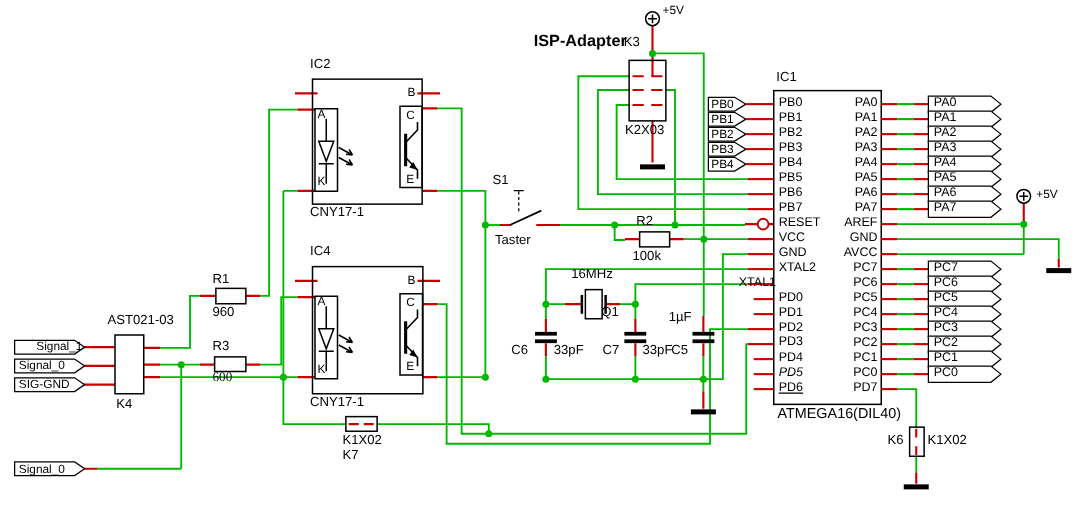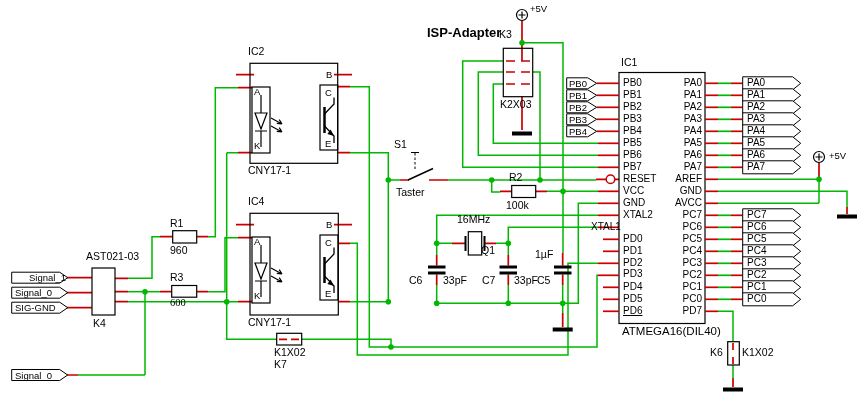--- a/index.html
+++ b/index.html
@@ -323,21 +323,21 @@
       <div class="pinlbl" style="left: 623px; top: 173.3px;">RESET</div>
       <div class="pinlbl" style="left: 623px; top: 185.3px;">VCC</div>
       <div class="pinlbl" style="left: 623px; top: 197.3px;">GND</div>
       <div class="pinlbl" style="left: 623px; top: 209.3px; text-align: right;">XTAL2</div>
       <div class="pinlbl" style="left: 591px; top: 221.3px;">XTAL1</div>
       <div class="pinlbl" style="left: 623px; top: 233.3px;">PD0</div>
       <div class="pinlbl" style="left: 623px; top: 245.3px;">PD1</div>
       <div class="pinlbl" style="left: 623px; top: 257.3px;">PD2</div>
       <div class="pinlbl" style="left: 623px; top: 268px;">PD3</div>
       <div class="pinlbl" style="left: 623px; top: 281.3px;">PD4</div>
-      <div class="pinlbl" style="left: 623px; top: 293.3px;">PD5</div>
+      <div class="pinlbl" style="left: 623px; top: 293.3px; font-style: italic;">PD5</div>
       <div class="pinlbl" style="left: 623px; top: 305.3px; text-decoration: underline;">PD6</div>
       <div class="pinlbl" style="left: 620px; top: 77.3px; width: 82px; text-align: right;">PA0</div>
       <div class="pinlbl" style="left: 620px; top: 89.3px; width: 82px; text-align: right;">PA1</div>
       <div class="pinlbl" style="left: 620px; top: 101.3px; width: 82px; text-align: right;">PA2</div>
       <div class="pinlbl" style="left: 620px; top: 113.3px; width: 82px; text-align: right;">PA3</div>
       <div class="pinlbl" style="left: 620px; top: 125.3px; width: 82px; text-align: right;">PA4</div>
       <div class="pinlbl" style="left: 620px; top: 137.3px; width: 82px; text-align: right;">PA5</div>
       <div class="pinlbl" style="left: 620px; top: 149.3px; width: 82px; text-align: right;">PA6</div>
       <div class="pinlbl" style="left: 620px; top: 161.3px; width: 82px; text-align: right;">PA7</div>
       <div class="pinlbl" style="left: 620px; top: 173.3px; width: 82px; text-align: right;">AREF</div>

